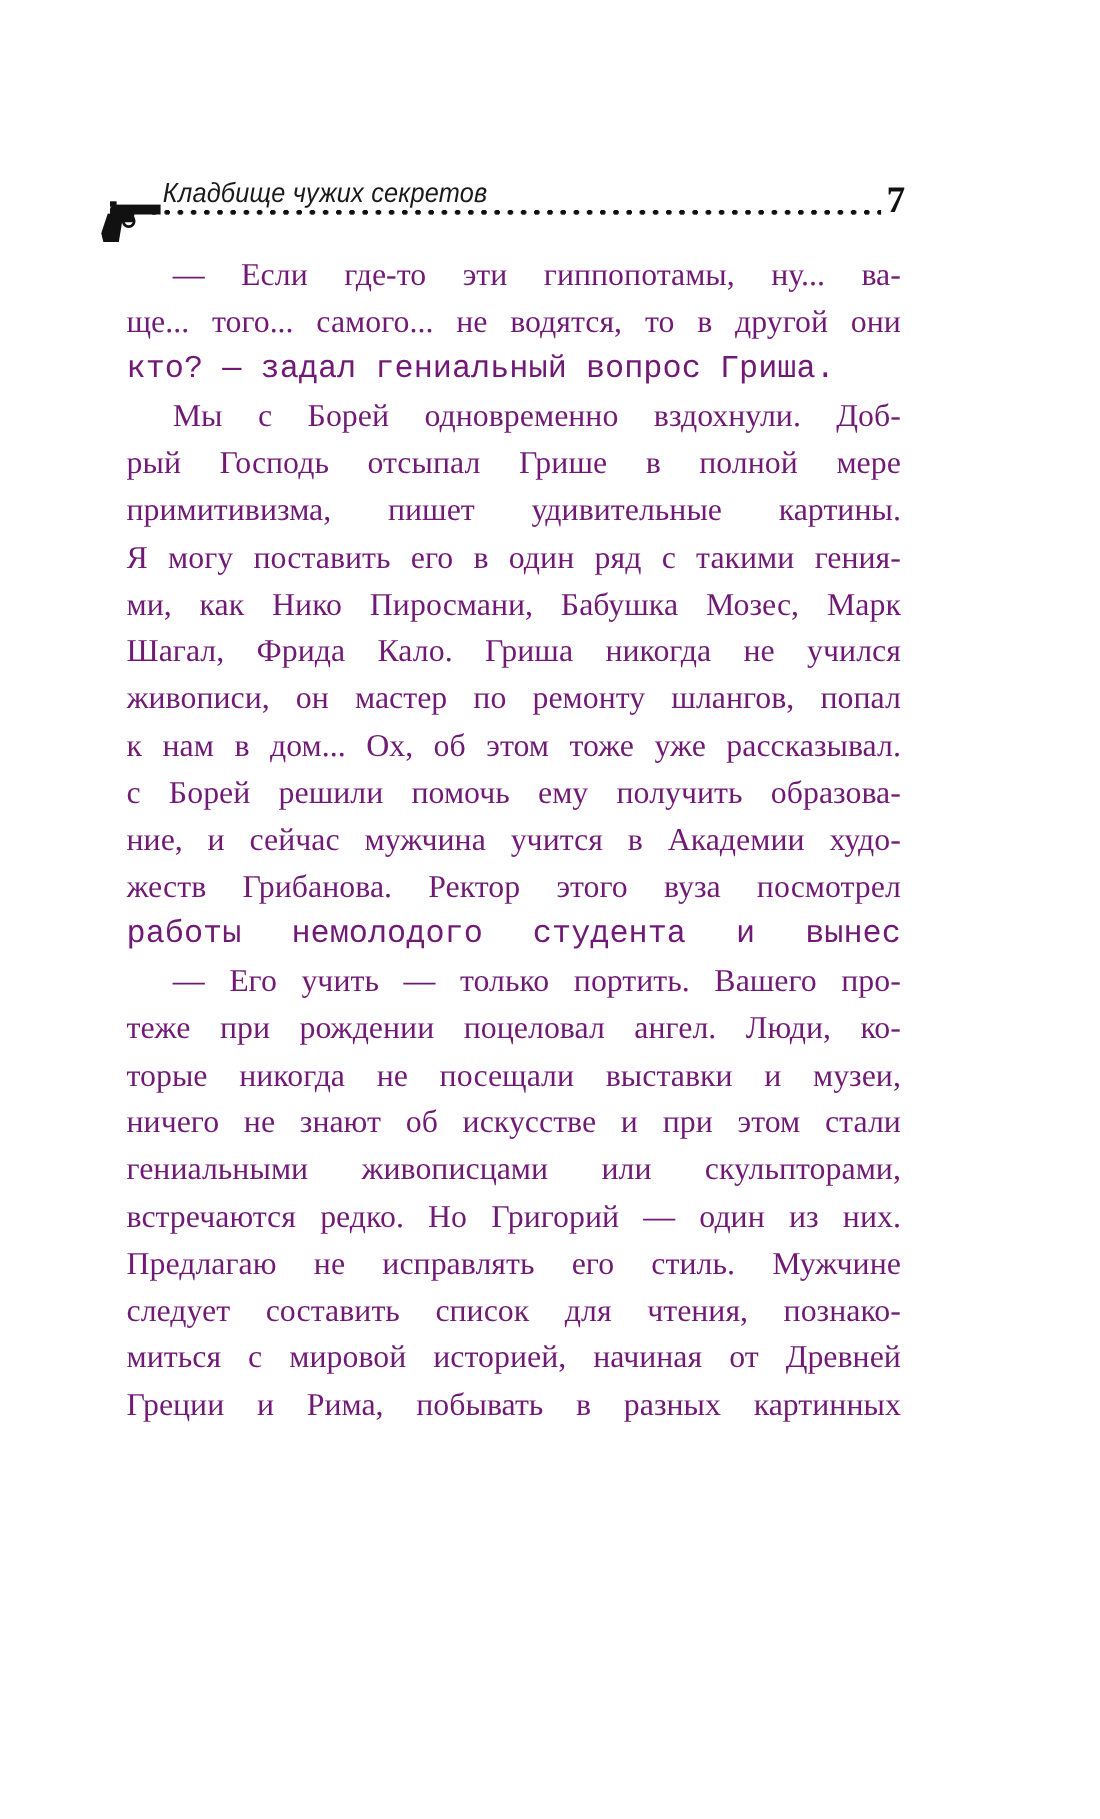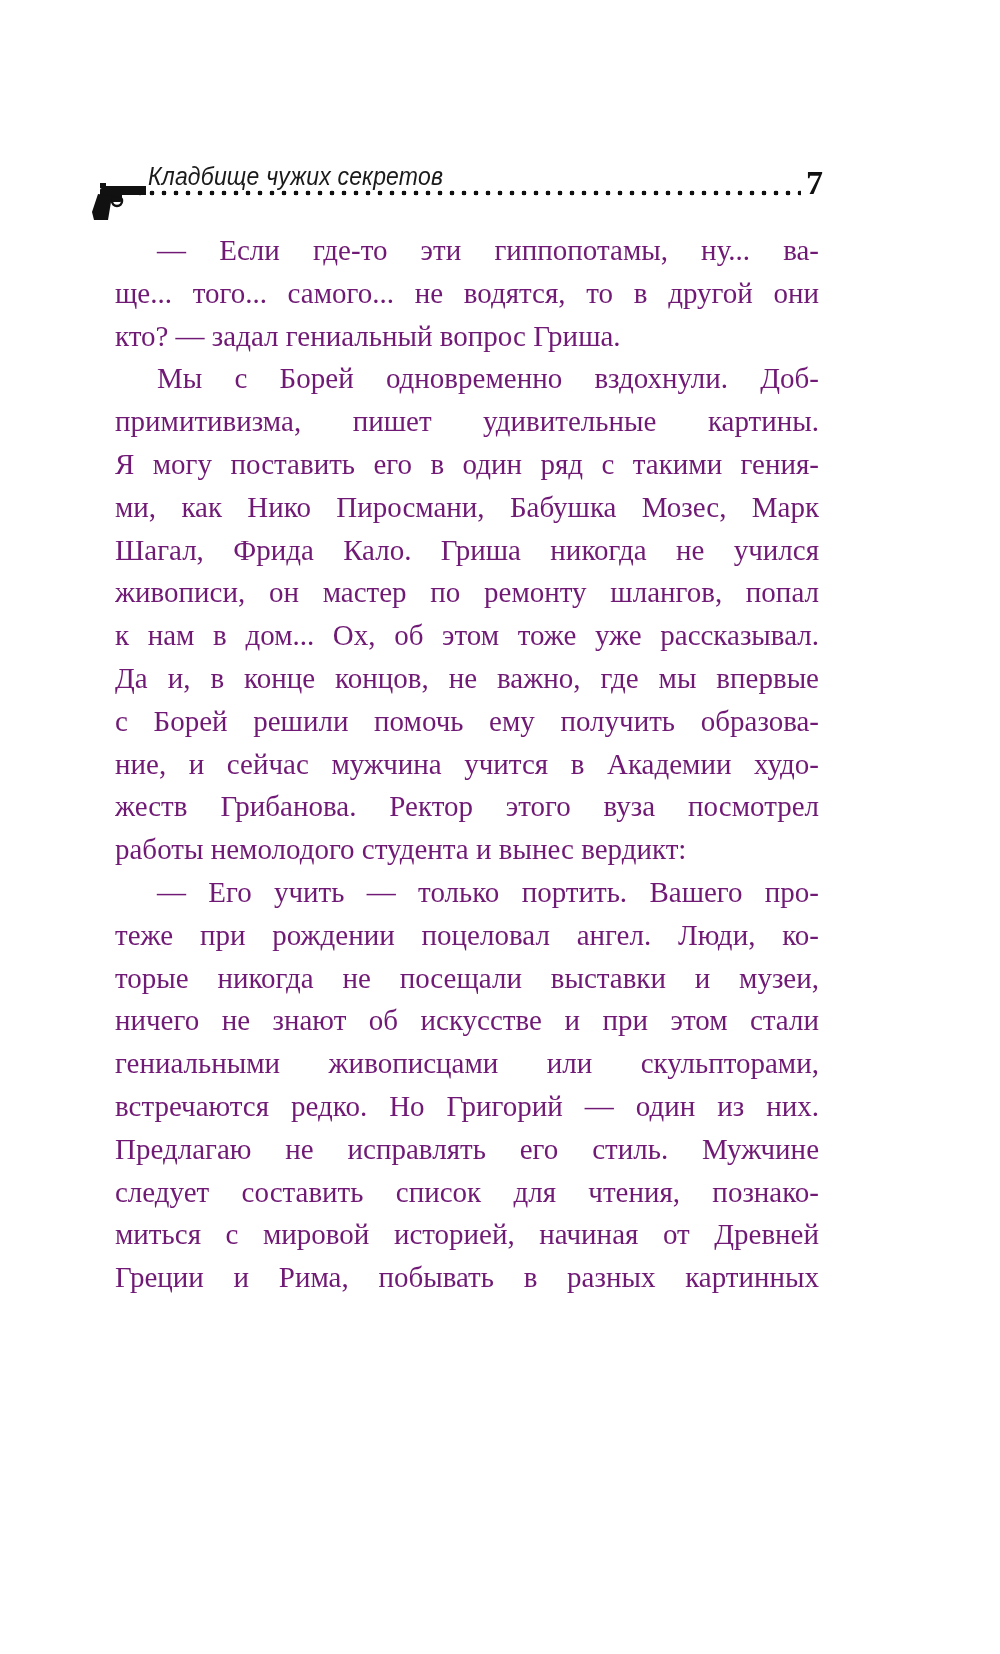--- a/index.html
+++ b/index.html
@@ -86,20 +86,21 @@
     text-align-last: justify;
     white-space: normal;
     overflow: hidden;
     color: #701a75;
   }
   .line.indent {
     padding-left: 42px;
   }
   .line.last {
     text-align-last: left;
+    font-family: Liberation Mono, monospace;
   }
 </style>
 </head>
 <body>
 
 <div class="page">
 
   <div class="running-header">
     <span class="header-title">Кладбище чужих секретов</span>
 
@@ -118,27 +119,27 @@
     <div class="dot-leader"></div>
 
     <span class="page-number">7</span>
   </div>
 
   <div class="body-text" id="body-text">
       <span class="line indent">— Если где-то эти гиппопотамы, ну... ва-</span>
       <span class="line">ще... того... самого... не водятся, то в другой они</span>
       <span class="line last">кто? — задал гениальный вопрос Гриша.</span>
       <span class="line indent">Мы с Борей одновременно вздохнули. Доб-</span>
+      <span class="line">рый Господь отсыпал Грише в полной мере</span>
       <span class="line">примитивизма, пишет удивительные картины.</span>
       <span class="line">Я могу поставить его в один ряд с такими гения-</span>
       <span class="line">ми, как Нико Пиросмани, Бабушка Мозес, Марк</span>
       <span class="line">Шагал, Фрида Кало. Гриша никогда не учился</span>
       <span class="line">живописи, он мастер по ремонту шлангов, попал</span>
       <span class="line">к нам в дом... Ох, об этом тоже уже рассказывал.</span>
-      <span class="line">Да и, в конце концов, не важно, где мы впервые</span>
       <span class="line">с Борей решили помочь ему получить образова-</span>
       <span class="line">ние, и сейчас мужчина учится в Академии худо-</span>
       <span class="line">жеств Грибанова. Ректор этого вуза посмотрел</span>
       <span class="line last">работы немолодого студента и вынес вердикт:</span>
       <span class="line indent">— Его учить — только портить. Вашего про-</span>
       <span class="line">теже при рождении поцеловал ангел. Люди, ко-</span>
       <span class="line">торые никогда не посещали выставки и музеи,</span>
       <span class="line">ничего не знают об искусстве и при этом стали</span>
       <span class="line">гениальными живописцами или скульпторами,</span>
       <span class="line">встречаются редко. Но Григорий — один из них.</span>

